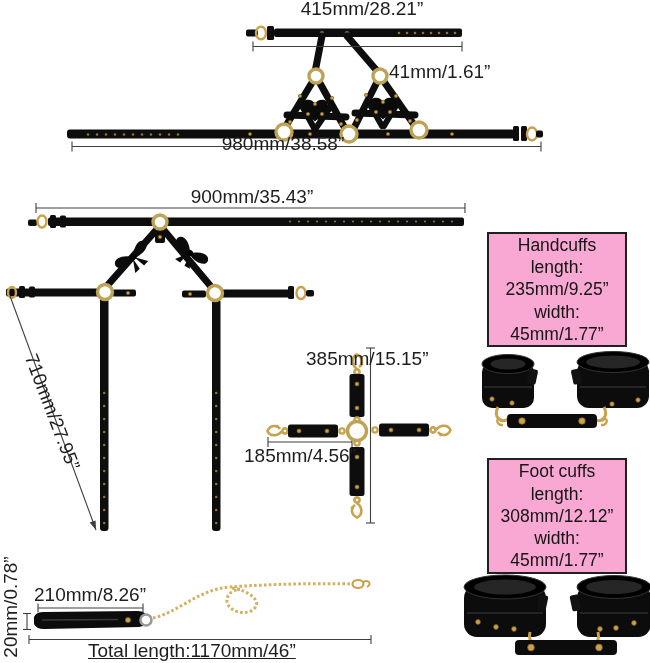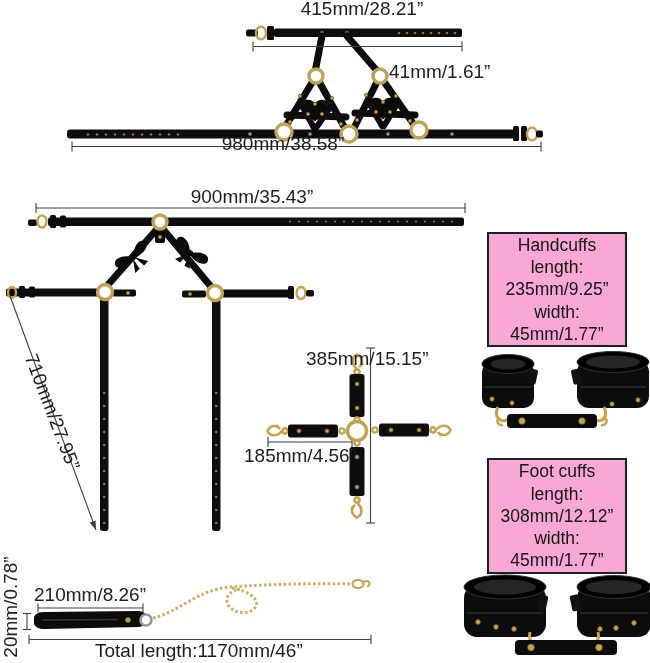--- a/index.html
+++ b/index.html
@@ -374,21 +374,21 @@
 <div class="lbl rot710" style="left:-13px;top:402px;width:130px;">710mm/27.95”</div>
 
 <div class="lbl" style="left:306px;top:325px;margin-top:24px;">385mm/15.15”</div>
 
 <div class="lbl center" style="left:230px;top:446px;width:140px;">185mm/4.56”</div>
 
 <div class="lbl center" style="left:30px;top:585px;width:120px;">210mm/8.26”</div>
 
 <div class="lbl rot20" style="left:-47px;top:597px;width:115px;">20mm/0.78”</div>
 
-<div class="lbl" style="left:95px;top:641px;">Total length:1170mm/46”</div>
+<div class="lbl" style="left:88px;top:641px;text-decoration:underline;">Total length:1170mm/46”</div>
 
 <div class="spec-box handcuffs">
   <div>Handcuffs</div>
   <div>length:</div>
   <div>235mm/9.25”</div>
   <div>width:</div>
   <div>45mm/1.77”</div>
 </div>
 
 <div class="spec-box footcuffs">

